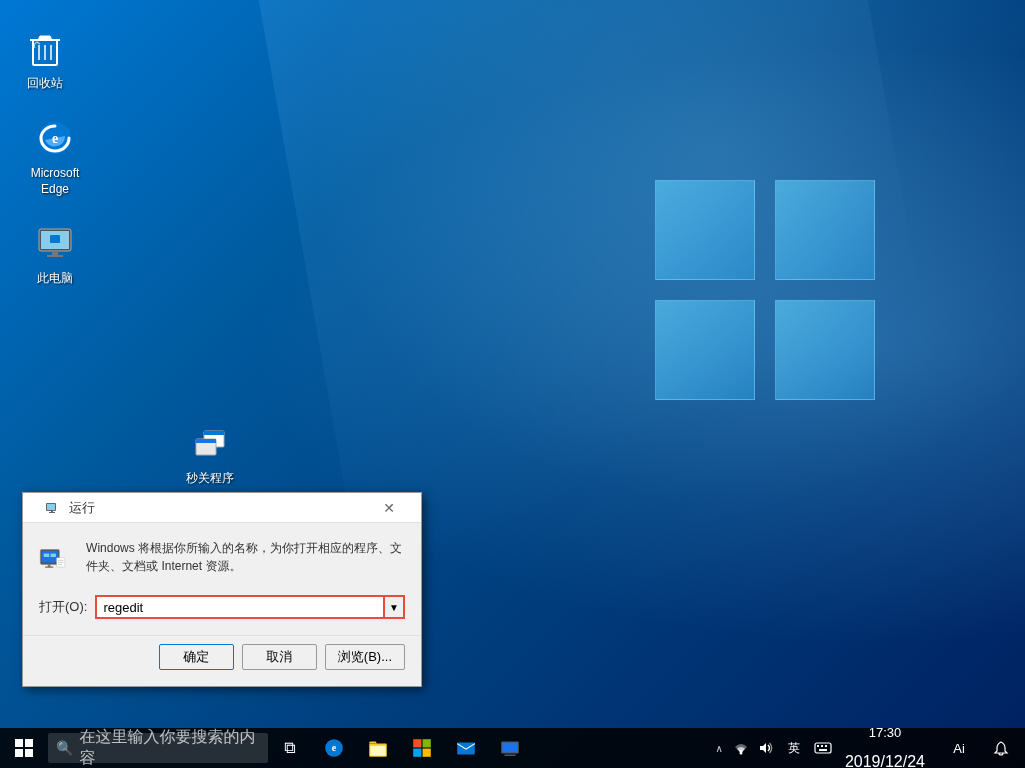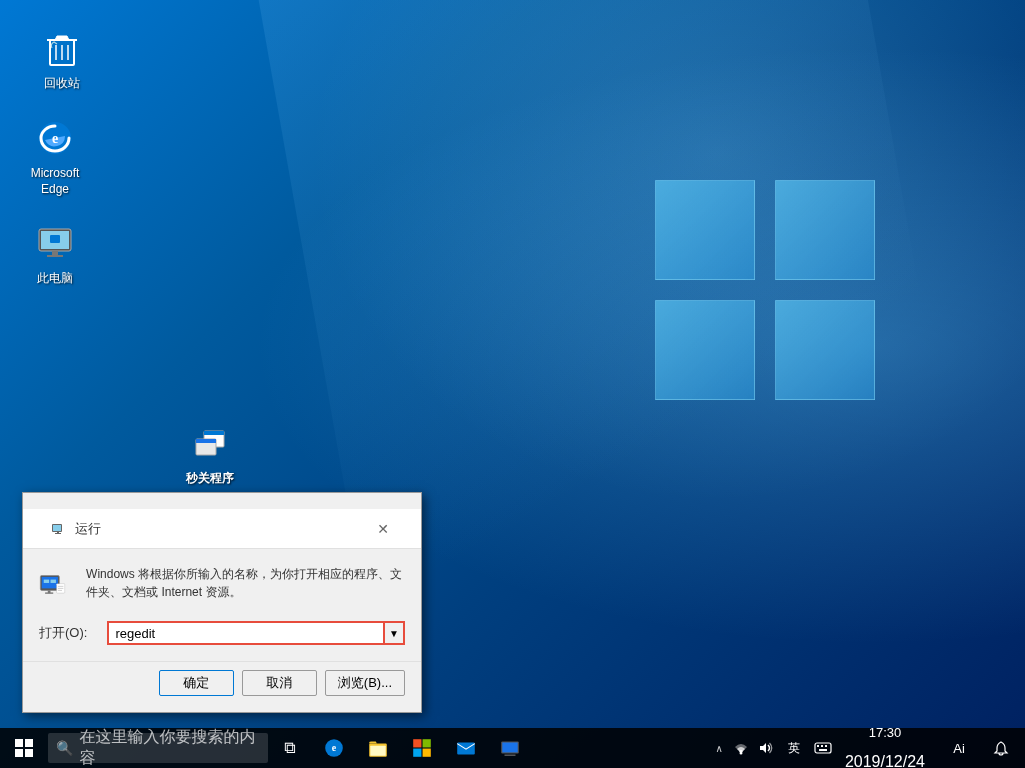--- a/index.html
+++ b/index.html
@@ -104,40 +104,39 @@
       color: white;
       font-size: 12px;
       text-align: center;
       text-shadow: 1px 1px 2px rgba(0,0,0,0.8);
       line-height: 1.3;
     }
 
     
     .recycle-icon {
       top: 20px;
-      left: 22px;
+      left: 5px;
     }
 
     
     .edge-icon {
       top: 110px;
       left: 15px;
     }
 
     
     .thispc-icon {
       top: 215px;
       left: 15px;
     }
 
     
     .shutdown-icon {
       top: 415px;
       left: 170px;
-      font-weight: bold;
     }
 
     
     .recyclebin-svg, .edge-svg, .thispc-svg, .shutdown-svg {
       width: 40px;
       height: 40px;
     }
 
     
     .run-dialog {
@@ -146,27 +145,26 @@
       top: 492px;
       width: 400px;
       background: #f0f0f0;
       border: 1px solid #999;
       box-shadow: 3px 3px 10px rgba(0,0,0,0.5);
       border-radius: 0;
     }
 
     .run-dialog-titlebar {
       background: #ffffff;
-      padding: 8px 28px;
+      padding: 8px 22px;
       display: flex;
       align-items: center;
       justify-content: space-between;
       border-bottom: 1px solid #e0e0e0;
-      height: 40px;
-      margin-top: 16px;
+      height: 30px;
     }
 
     .run-dialog-title-left {
       display: flex;
       align-items: center;
       gap: 8px;
     }
 
     .run-dialog-title-text {
       font-size: 13px;
@@ -197,21 +195,21 @@
     .run-dialog-description {
       font-size: 12px;
       color: #333;
       line-height: 1.5;
     }
 
     .run-dialog-input-row {
       padding: 8px 16px 12px 16px;
       display: flex;
       align-items: center;
-      gap: 20px;
+      gap: 8px;
     }
 
     .run-dialog-input-label {
       font-size: 13px;
       color: #333;
       white-space: nowrap;
     }
 
     .run-dialog-input {
       flex: 1;

